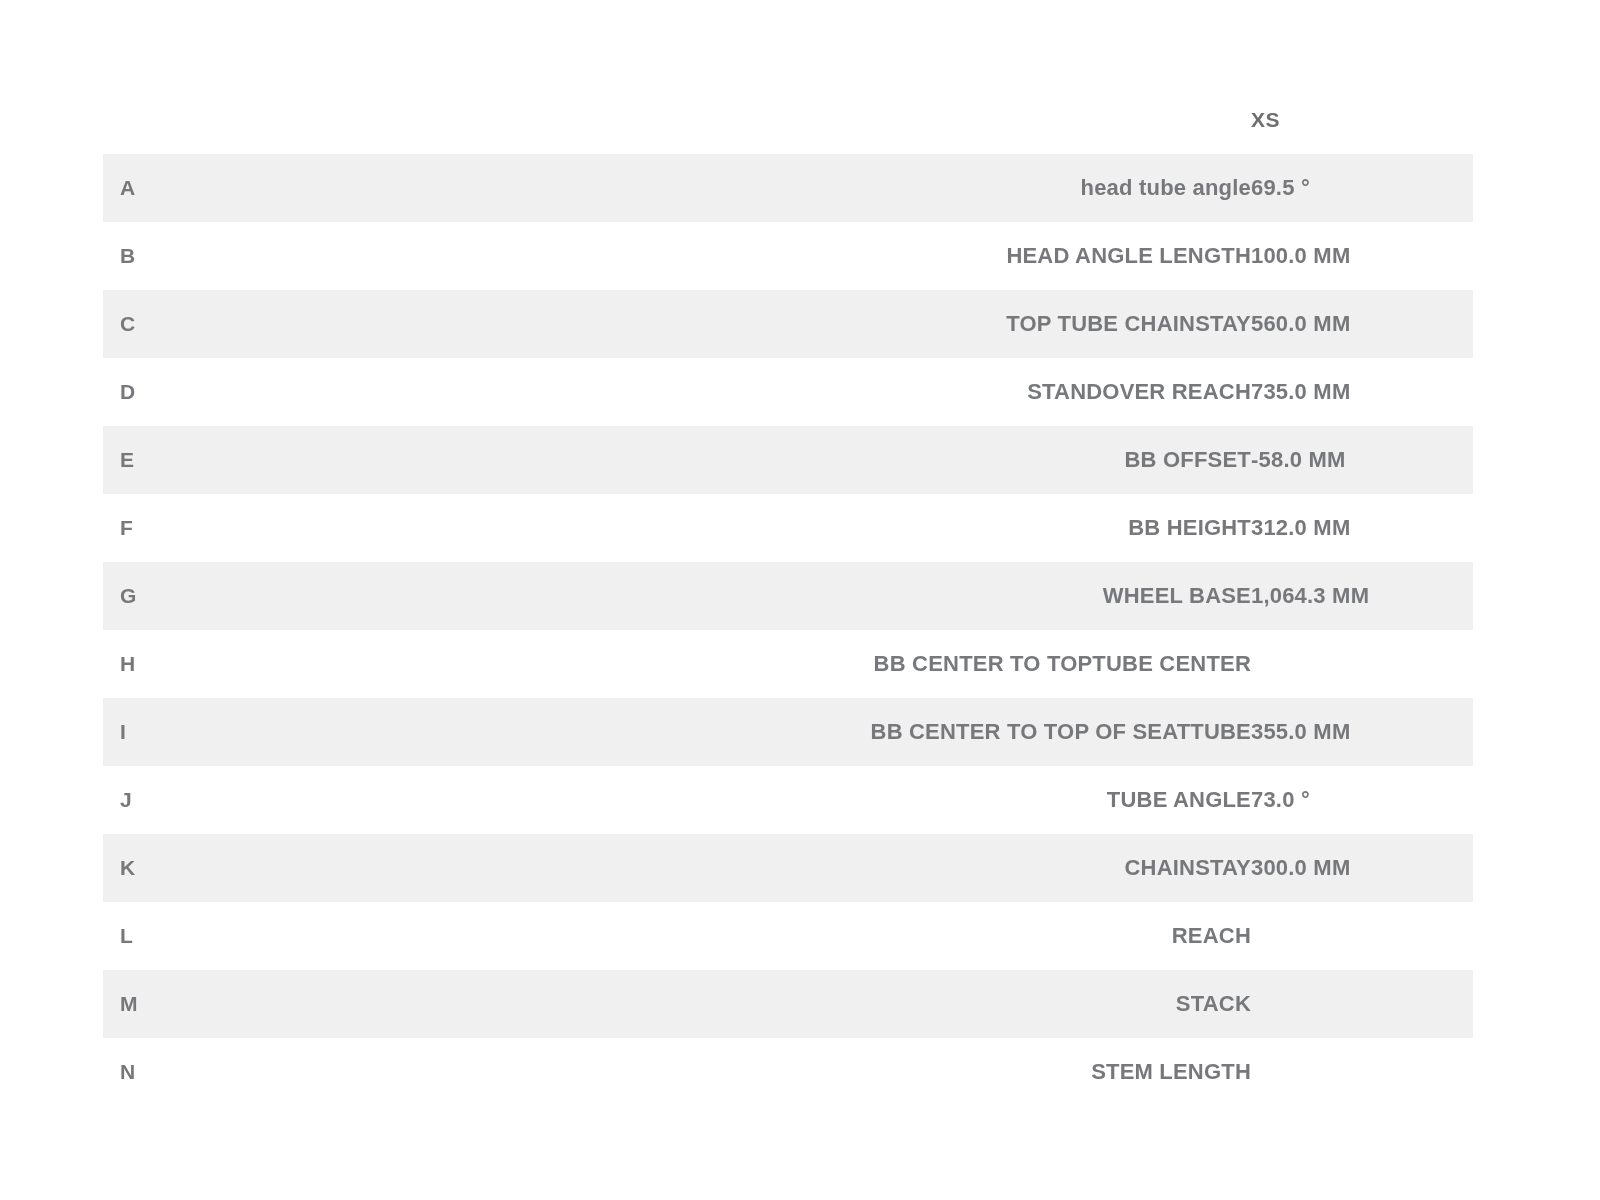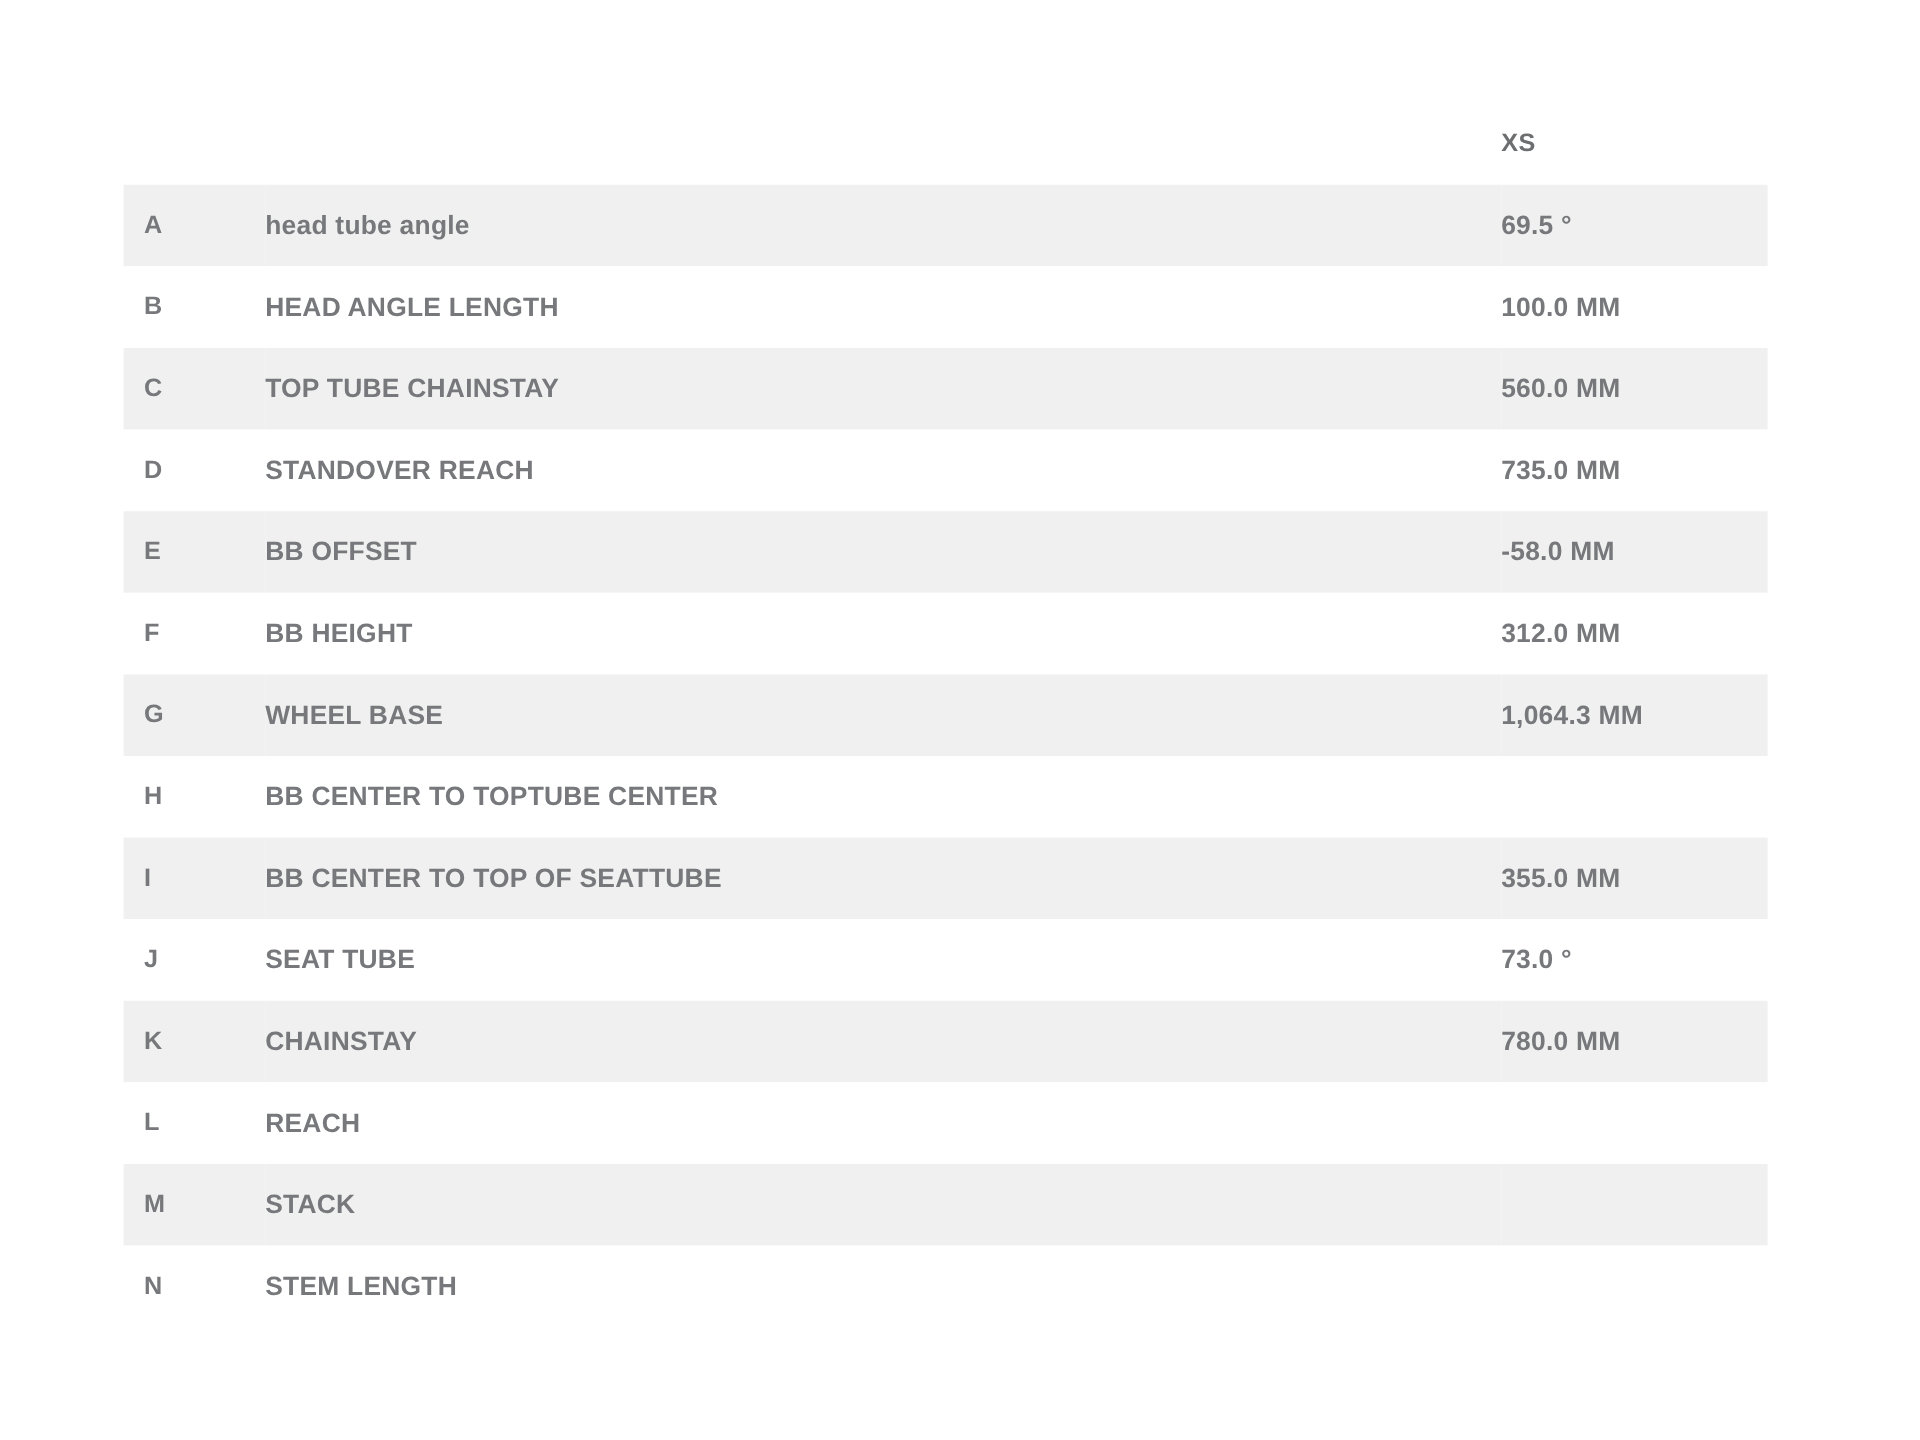--- a/index.html
+++ b/index.html
@@ -66,20 +66,21 @@
 
   .geo-table tbody td.letter {
     padding-left: 17px;
     font-size: 21px;
     letter-spacing: 0.5px;
   }
 
   .geo-table tbody td.name {
     padding-left: 0;
     letter-spacing: 0.2px;
+    text-align: right;
   }
 
   .geo-table tbody td.value {
     color: #77787b;
     letter-spacing: 0.2px;
     margin-top: 48px;
   }
 
   .geo-table tbody tr:first-child td {
     font-weight: bold;
@@ -143,27 +144,27 @@
           <td class="name">BB CENTER TO TOPTUBE CENTER</td>
           <td class="value"></td>
         </tr>
         <tr class="alt">
           <td class="letter">I</td>
           <td class="name">BB CENTER TO TOP OF SEATTUBE</td>
           <td class="value">355.0 MM</td>
         </tr>
         <tr>
           <td class="letter">J</td>
-          <td class="name">SEAT TUBE</td>
+          <td class="name">TUBE ANGLE</td>
           <td class="value">73.0 °</td>
         </tr>
         <tr class="alt">
           <td class="letter">K</td>
           <td class="name">CHAINSTAY</td>
-          <td class="value">780.0 MM</td>
+          <td class="value">300.0 MM</td>
         </tr>
         <tr>
           <td class="letter">L</td>
           <td class="name">REACH</td>
           <td class="value"></td>
         </tr>
         <tr class="alt">
           <td class="letter">M</td>
           <td class="name">STACK</td>
           <td class="value"></td>

